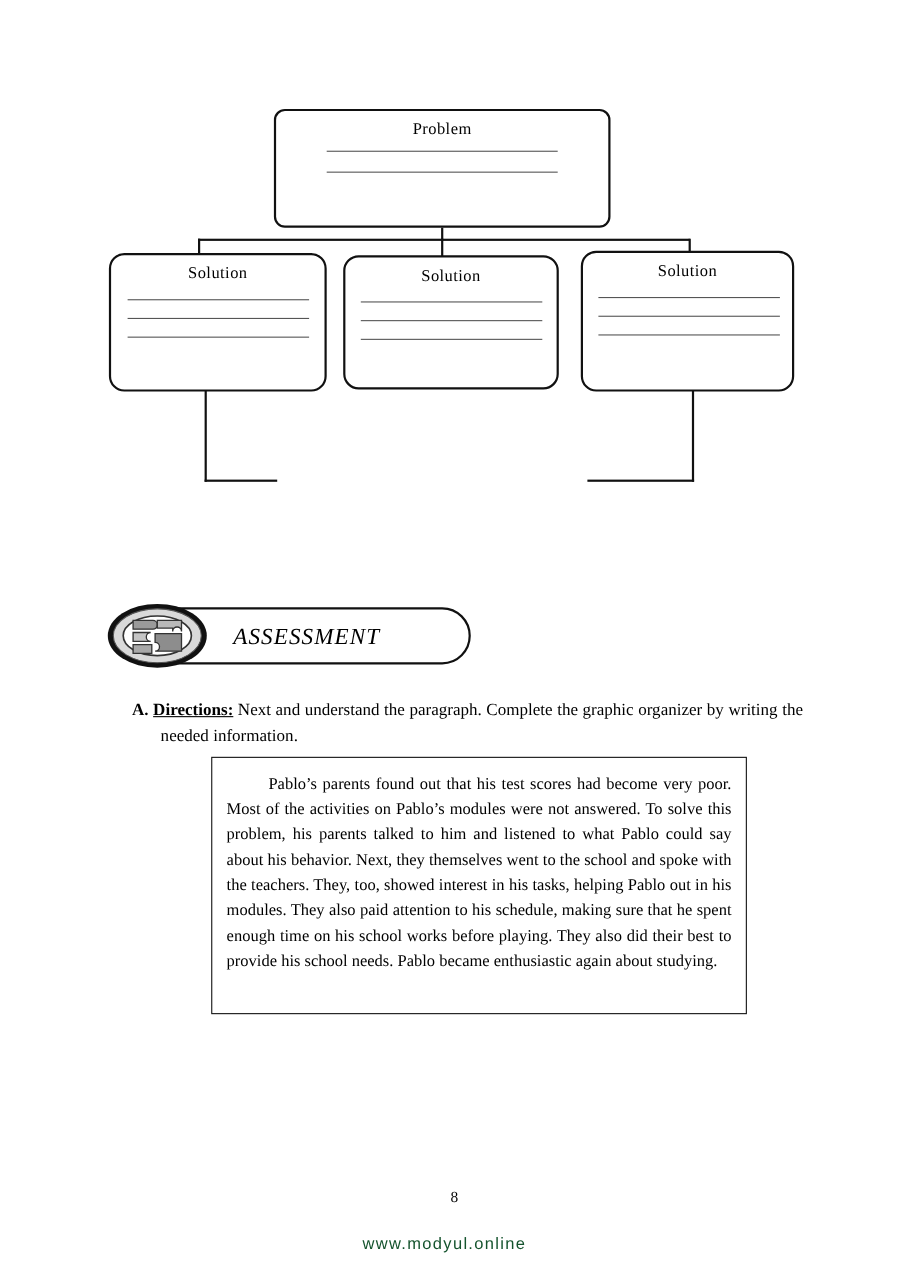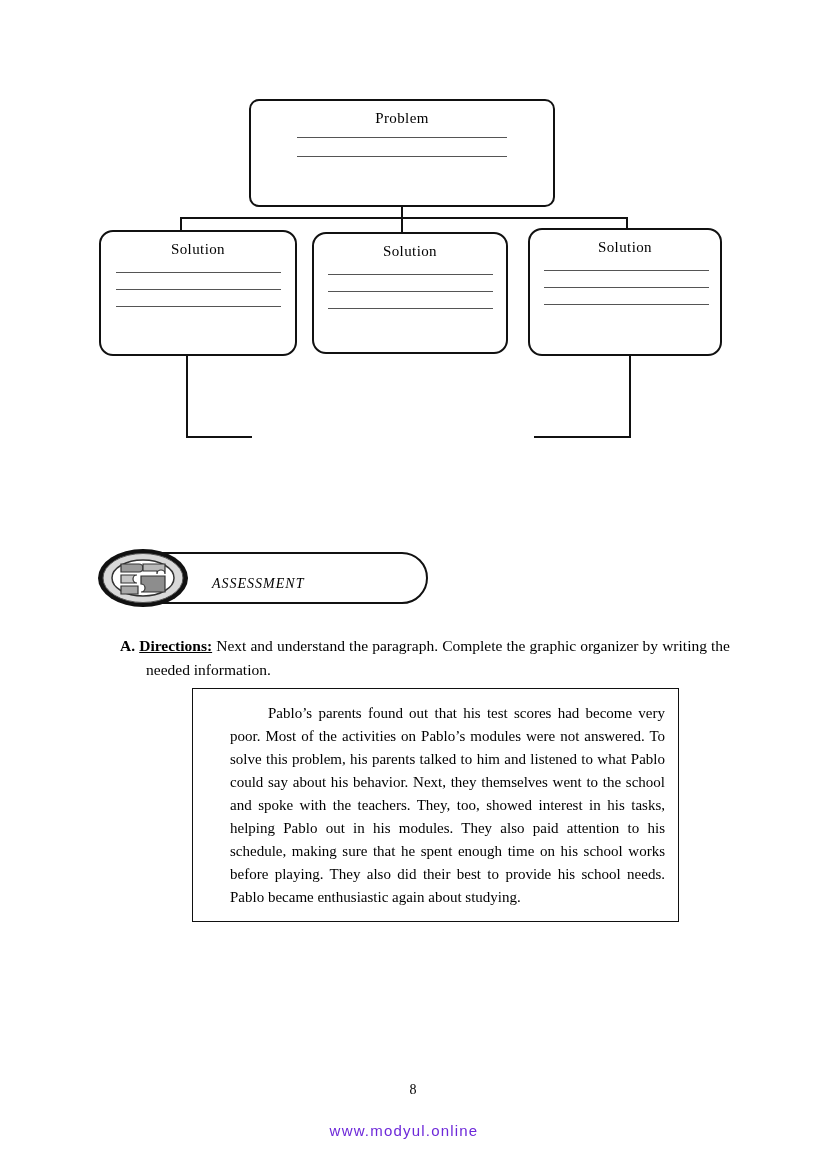--- a/index.html
+++ b/index.html
@@ -111,24 +111,24 @@
     width: 292px;
     height: 52px;
     border: 2px solid #111111;
     border-radius: 26px;
     background: #ffffff;
     box-sizing: border-box;
   }
   #assessment-label {
     position: absolute;
     left: 116px;
-    top: 28px;
+    top: 18px;
     font-family: "Liberation Serif", serif;
     font-style: italic;
-    font-size: 14px;
+    font-size: 21px;
     letter-spacing: 1px;
   }
   #puzzle-badge {
     position: absolute;
     left: 0px;
     top: 0px;
     width: 94px;
     height: 60px;
   }
 
@@ -169,40 +169,39 @@
     box-sizing: border-box;
     background: #ffffff;
     padding: 13px 13px 0 13px;
   }
   #passage-text {
     font-size: 15px;
     line-height: 1.53;
     text-align: justify;
     text-indent: 38px;
     font-family: "Liberation Serif", serif;
-    margin-left: 24px;
   }
 
   
   #page-number {
     position: absolute;
     left: 0;
     top: 1082px;
     width: 826px;
     text-align: center;
     font-size: 14px;
   }
   #watermark {
     position: absolute;
     left: 0;
     top: 1122px;
     width: 808px;
     text-align: center;
     font-size: 15px;
-    color: #6d28d9;
+    color: #14532d;
     letter-spacing: 1.2px;
     font-family: "Liberation Sans", sans-serif;
   }
 </style>
 </head>
 <body>
 
 <div id="organizer">
 
   <div class="connector" style="left:401px; top:207px; width:2px; height:12px;"></div>

